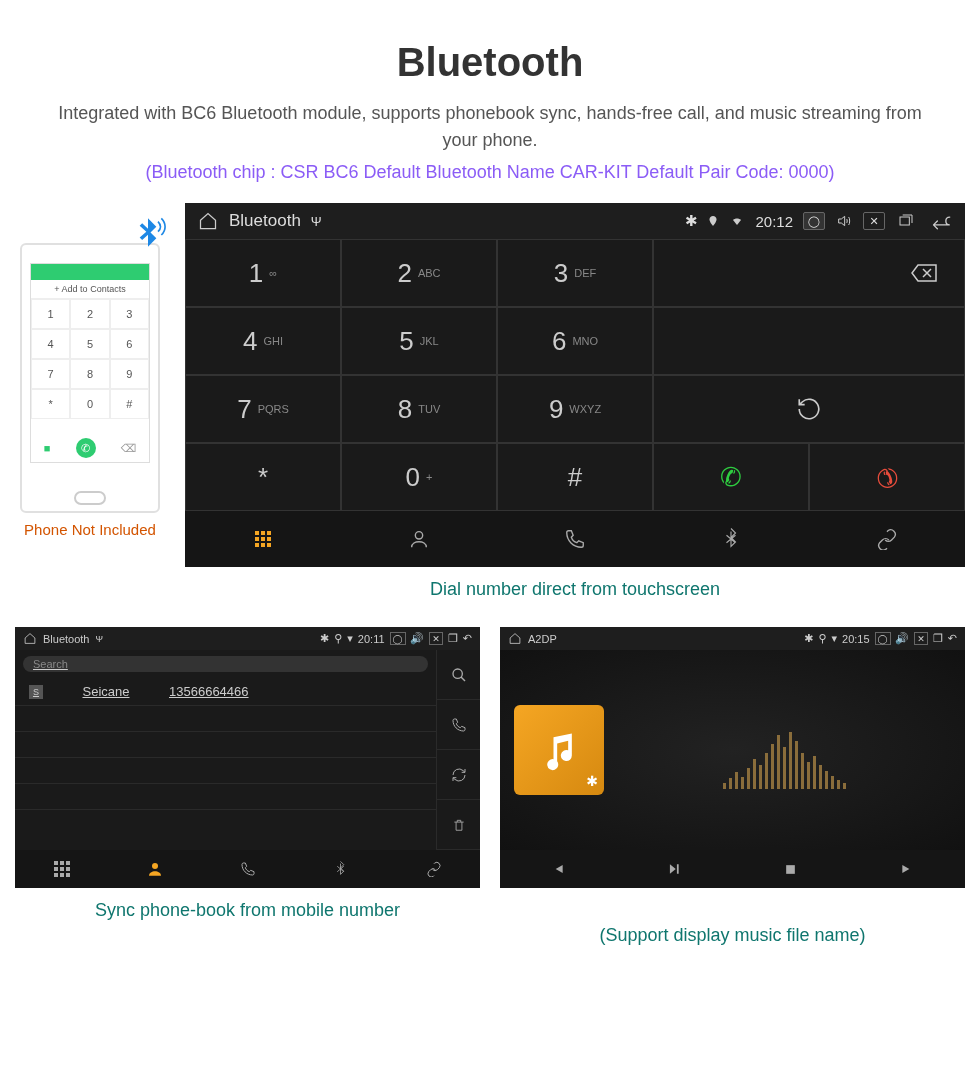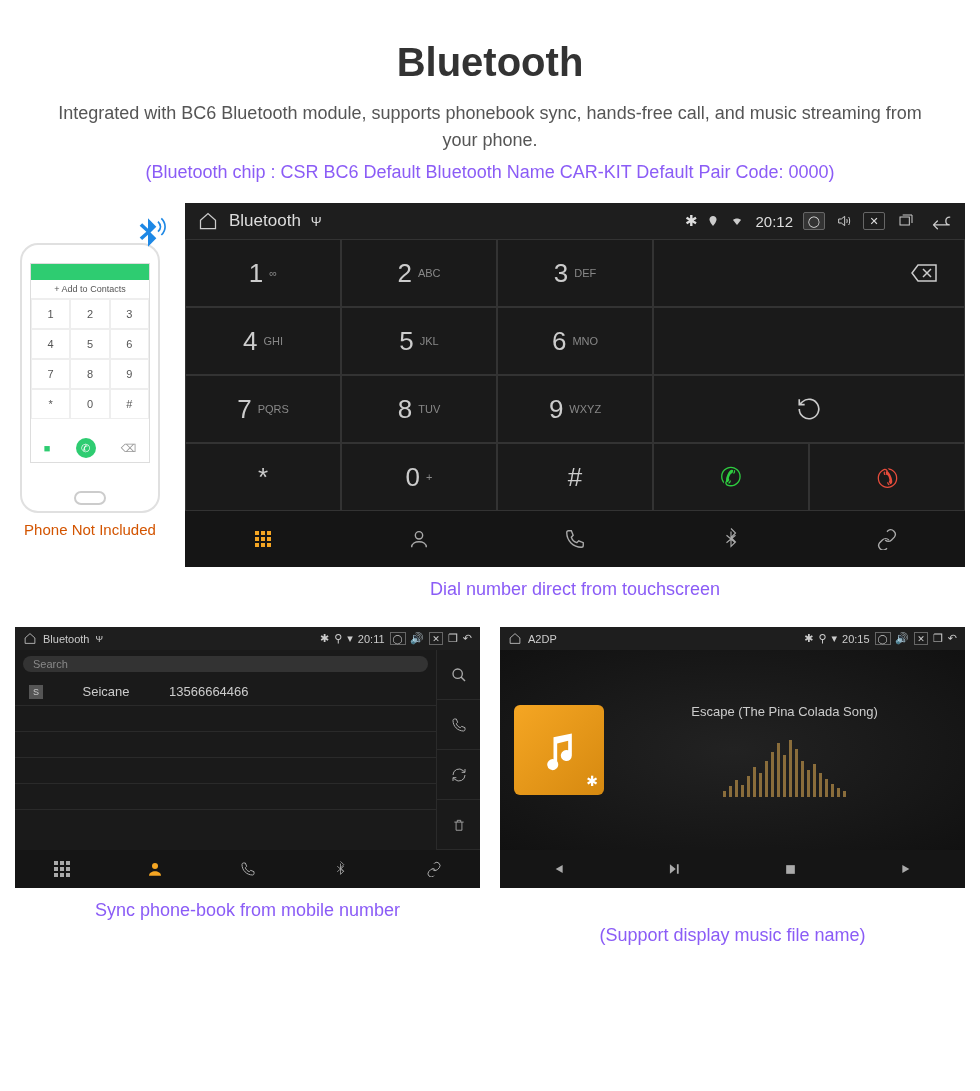--- a/index.html
+++ b/index.html
@@ -4,21 +4,21 @@
 <style>
 * { margin:0; padding:0; box-sizing:border-box; font-family: Arial, sans-serif; }
 body { background:#fff; width:980px; padding:20px 15px; }
 
 .heading { text-align:center; font-size:40px; font-weight:bold; color:#333; margin:20px 0 15px; }
 .subheading { text-align:center; font-size:18px; color:#555; line-height:1.5; margin:0 40px 8px; }
 .orange-info { text-align:center; font-size:18px; color:#8b5cf6; margin-bottom:20px; }
 
 .top-row { display:flex; gap:20px; align-items:flex-start; margin-bottom:25px; }
 .phone-col { width:150px; text-align:center; }
-.phone-device { width:140px; height:270px; background:#fff; border:2px solid #e0e0e0; border-radius:18px; margin:40px auto 8px; padding:18px 8px 30px; position:relative; }
+.phone-device { width:140px; height:270px; background:#fff; border:2px solid #e0e0e0; border-radius:6px; margin:40px auto 8px; padding:18px 8px 30px; position:relative; }
 .phone-screen { background:#fff; border:1px solid #ddd; height:200px; position:relative; }
 .phone-header-bar { background:#2ecc71; height:16px; }
 .phone-add { font-size:9px; color:#555; padding:4px 6px; border-bottom:1px solid #eee; }
 .phone-dial-grid { display:grid; grid-template-columns:repeat(3,1fr); font-size:11px; color:#555; }
 .phone-dial-grid div { text-align:center; padding:8px 0; border:0.5px solid #eee; }
 .phone-call-bar { display:flex; justify-content:space-around; align-items:center; position:absolute; bottom:0; width:100%; padding:4px 0; }
 .phone-home-btn { width:32px; height:14px; border:2px solid #ccc; border-radius:8px; position:absolute; bottom:6px; left:50%; transform:translateX(-50%); }
 .bt-signal { position:absolute; top:-30px; right:-10px; color:#1e88e5; font-size:28px; }
 .phone-caption { color:#d35400; font-size:15px; margin-top:6px; }
 
@@ -39,31 +39,31 @@
 .dial-key .call-green { color:#2ecc40; font-size:26px; }
 .dial-key .call-red { color:#e74c3c; font-size:26px; transform:rotate(135deg); display:inline-block; }
 
 .bottom-tabs { display:grid; grid-template-columns:repeat(5,1fr); background:#151515; }
 .bottom-tabs .tab { height:56px; display:flex; align-items:center; justify-content:center; color:#aaa; font-size:22px; }
 .bottom-tabs .tab.active { color:#f5a623; }
 .keypad-icon { display:grid; grid-template-columns:repeat(3,4px); grid-template-rows:repeat(3,4px); gap:2px; }
 .keypad-icon span { background:#f5a623; }
 .keypad-icon.grey span { background:#aaa; }
 
-.caption { text-align:center; font-size:18px; color:#8b5cf6; margin-top:10px; line-height:1.4; }
+.caption { text-align:center; font-size:18px; color:#0f766e; margin-top:10px; line-height:1.4; }
 
 .bottom-row { display:flex; gap:20px; }
 .bottom-panel { flex:1; }
 .small-frame { background:#1a1a1a; color:#ccc; }
 .small-top { display:flex; align-items:center; padding:5px 8px; font-size:11px; gap:6px; background:#1e1e1e; }
 .small-top .spacer { flex:1; }
 .small-top .sys { display:flex; gap:5px; align-items:center; }
 .small-top .sb { border:1px solid #666; padding:0 2px; font-size:9px; height:13px; display:flex; align-items:center; }
 
-.contacts-body { display:flex; height:200px; }
+.contacts-body { display:flex; height:200px;text-decoration:underline; }
 .contacts-list { flex:1; }
 .search-bar { margin:6px 8px; background:#333; border-radius:10px; padding:2px 10px; font-size:11px; color:#888; }
 .contact-row { display:flex; padding:6px 14px; font-size:13px; gap:18px; border-bottom:1px solid #2a2a2a; align-items:center; }
 .contact-row .badge { background:#555; width:14px; height:14px; font-size:9px; display:flex; align-items:center; justify-content:center; }
 .contacts-side { width:44px; display:flex; flex-direction:column; }
 .contacts-side div { flex:1; display:flex; align-items:center; justify-content:center; border-left:1px solid #2a2a2a; border-bottom:1px solid #2a2a2a; font-size:16px; }
 .small-tabs { display:grid; grid-template-columns:repeat(5,1fr); background:#151515; }
 .small-tabs .tab { height:38px; display:flex; align-items:center; justify-content:center; color:#aaa; font-size:16px; }
 .small-tabs .tab.active { color:#f5a623; }
 
@@ -407,21 +407,20 @@
         </span>
       </div>
       <div class="music-body">
         <div class="album">
           <svg width="44" height="44" viewBox="0 0 24 24" fill="#fff">
               <path d="M9 17V5l10-2v12a3 3 0 1 1-2-2.8V7L11 8.5v9.7A3 3 0 1 1 9 17z"></path>
             </svg>
           <span style="position:absolute;bottom:6px;right:6px;font-size:14px;">✱</span>
         </div>
         <div class="music-info">
-          <div>Escape (The Pina Colada Song)</div>
           <div class="music-vis">
             <span style="height:10%"></span>
               <span style="height:18%"></span>
               <span style="height:28%"></span>
               <span style="height:20%"></span>
               <span style="height:35%"></span>
               <span style="height:50%"></span>
               <span style="height:40%"></span>
               <span style="height:60%"></span>
               <span style="height:75%"></span>

